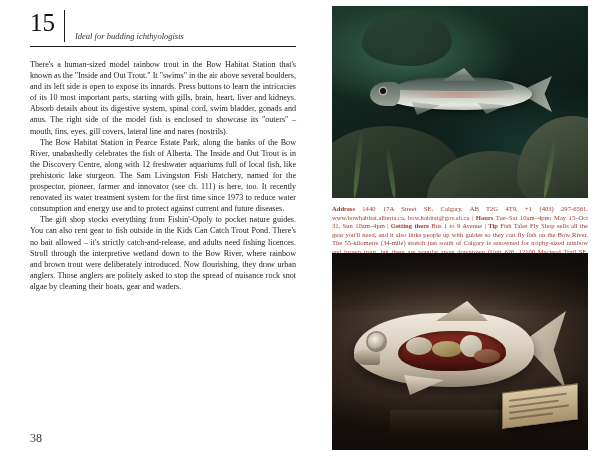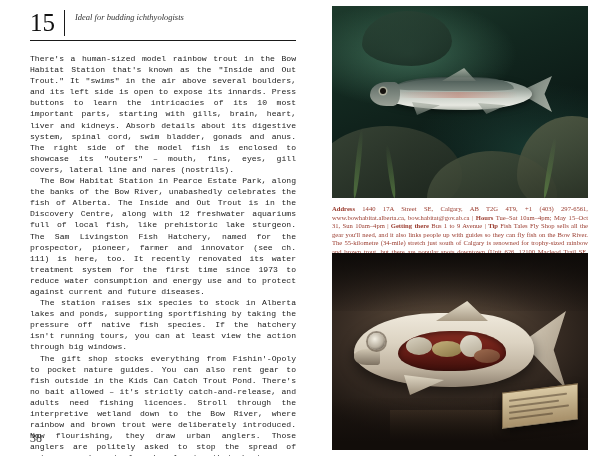--- a/index.html
+++ b/index.html
@@ -59,32 +59,31 @@
     line-height: 23px;
     color: #111;
     letter-spacing: 0.1px;
   }
   .entry-subtitle {
     font-family: "Liberation Serif", serif;
     font-style: italic;
     font-size: 8.5px;
     line-height: 12px;
     color: #333;
-    margin-top: 1px;
+    margin-top: 20px;
     padding-left: 1px;
   }
 
   .body-text p {
     margin: 0;
     font-size: 8.1px;
     line-height: 11.1px;
     text-align: justify;
     color: #1b1b1b;
     text-indent: 0;
-    font-family: Liberation Mono, monospace;
   }
   .body-text p + p {
     text-indent: 10px;
   }
 
   .page-number {
     position: absolute;
     left: 30px;
     bottom: 10px;
     font-size: 12px;
@@ -364,21 +363,20 @@
     <div class="title-block">
       <div class="entry-number">15</div>
       <div class="title-text">
         <div class="entry-subtitle">Ideal for budding ichthyologists</div>
       </div>
     </div>
 
     <div class="body-text">
       <p>There's a human-sized model rainbow trout in the Bow Habitat Station that's known as the "Inside and Out Trout." It "swims" in the air above several boulders, and its left side is open to expose its innards. Press buttons to learn the intricacies of its 10 most important parts, starting with gills, brain, heart, liver and kidneys. Absorb details about its digestive system, spinal cord, swim bladder, gonads and anus. The right side of the model fish is enclosed to showcase its "outers" – mouth, fins, eyes, gill covers, lateral line and nares (nostrils).</p>
       <p>The Bow Habitat Station in Pearce Estate Park, along the banks of the Bow River, unabashedly celebrates the fish of Alberta. The Inside and Out Trout is in the Discovery Centre, along with 12 freshwater aquariums full of local fish, like prehistoric lake sturgeon. The Sam Livingston Fish Hatchery, named for the prospector, pioneer, farmer and innovator (see ch. 111) is here, too. It recently renovated its water treatment system for the first time since 1973 to reduce water consumption and energy use and to protect against current and future diseases.</p>
-      <p>The station raises six species to stock in Alberta lakes and ponds, supporting sportfishing by taking the pressure off native fish species. If the hatchery isn't running tours, you can at least view the action through big windows.</p>
       <p>The gift shop stocks everything from Fishin'-Opoly to pocket nature guides. You can also rent gear to fish outside in the Kids Can Catch Trout Pond. There's no bait allowed – it's strictly catch-and-release, and adults need fishing licences. Stroll through the interpretive wetland down to the Bow River, where rainbow and brown trout were deliberately introduced. Now flourishing, they draw urban anglers. Those anglers are politely asked to stop the spread of nuisance rock snot algae by cleaning their boats, gear and waders.</p>
     </div>
 
     <div class="page-number">38</div>
   </div>
 
   <div class="right-col">
 
     <div class="photo photo-top">
       <div class="water"></div>

